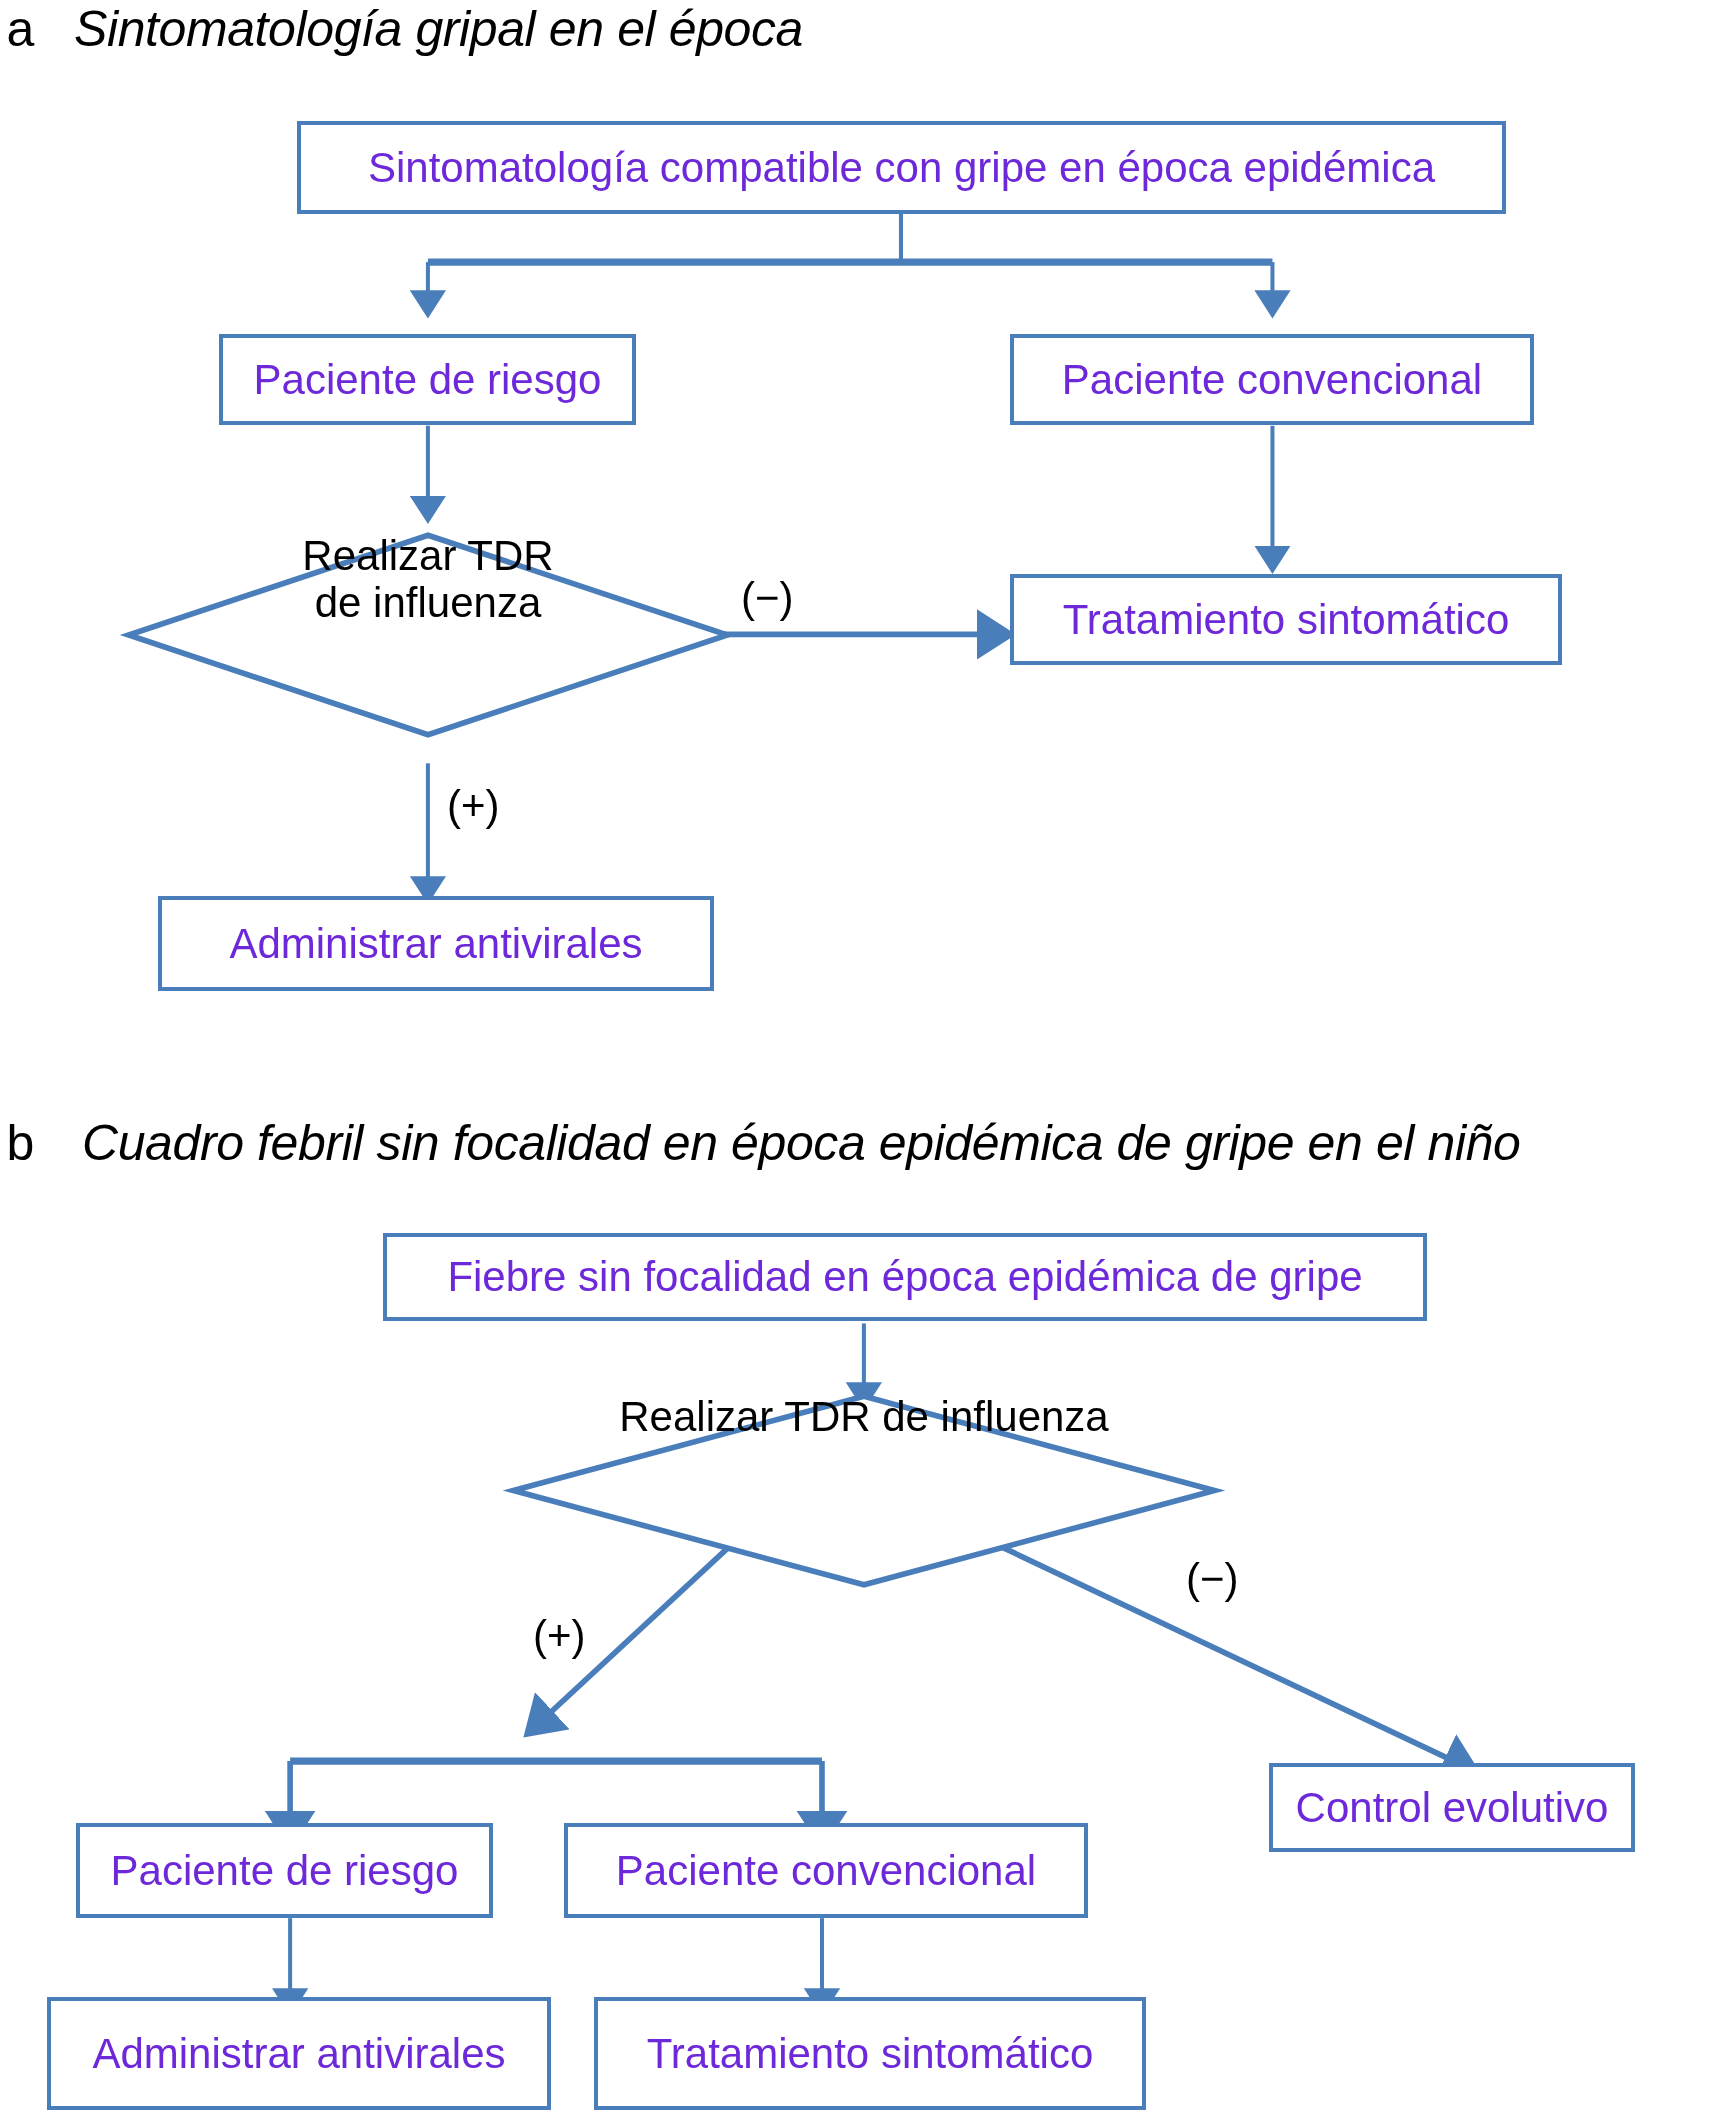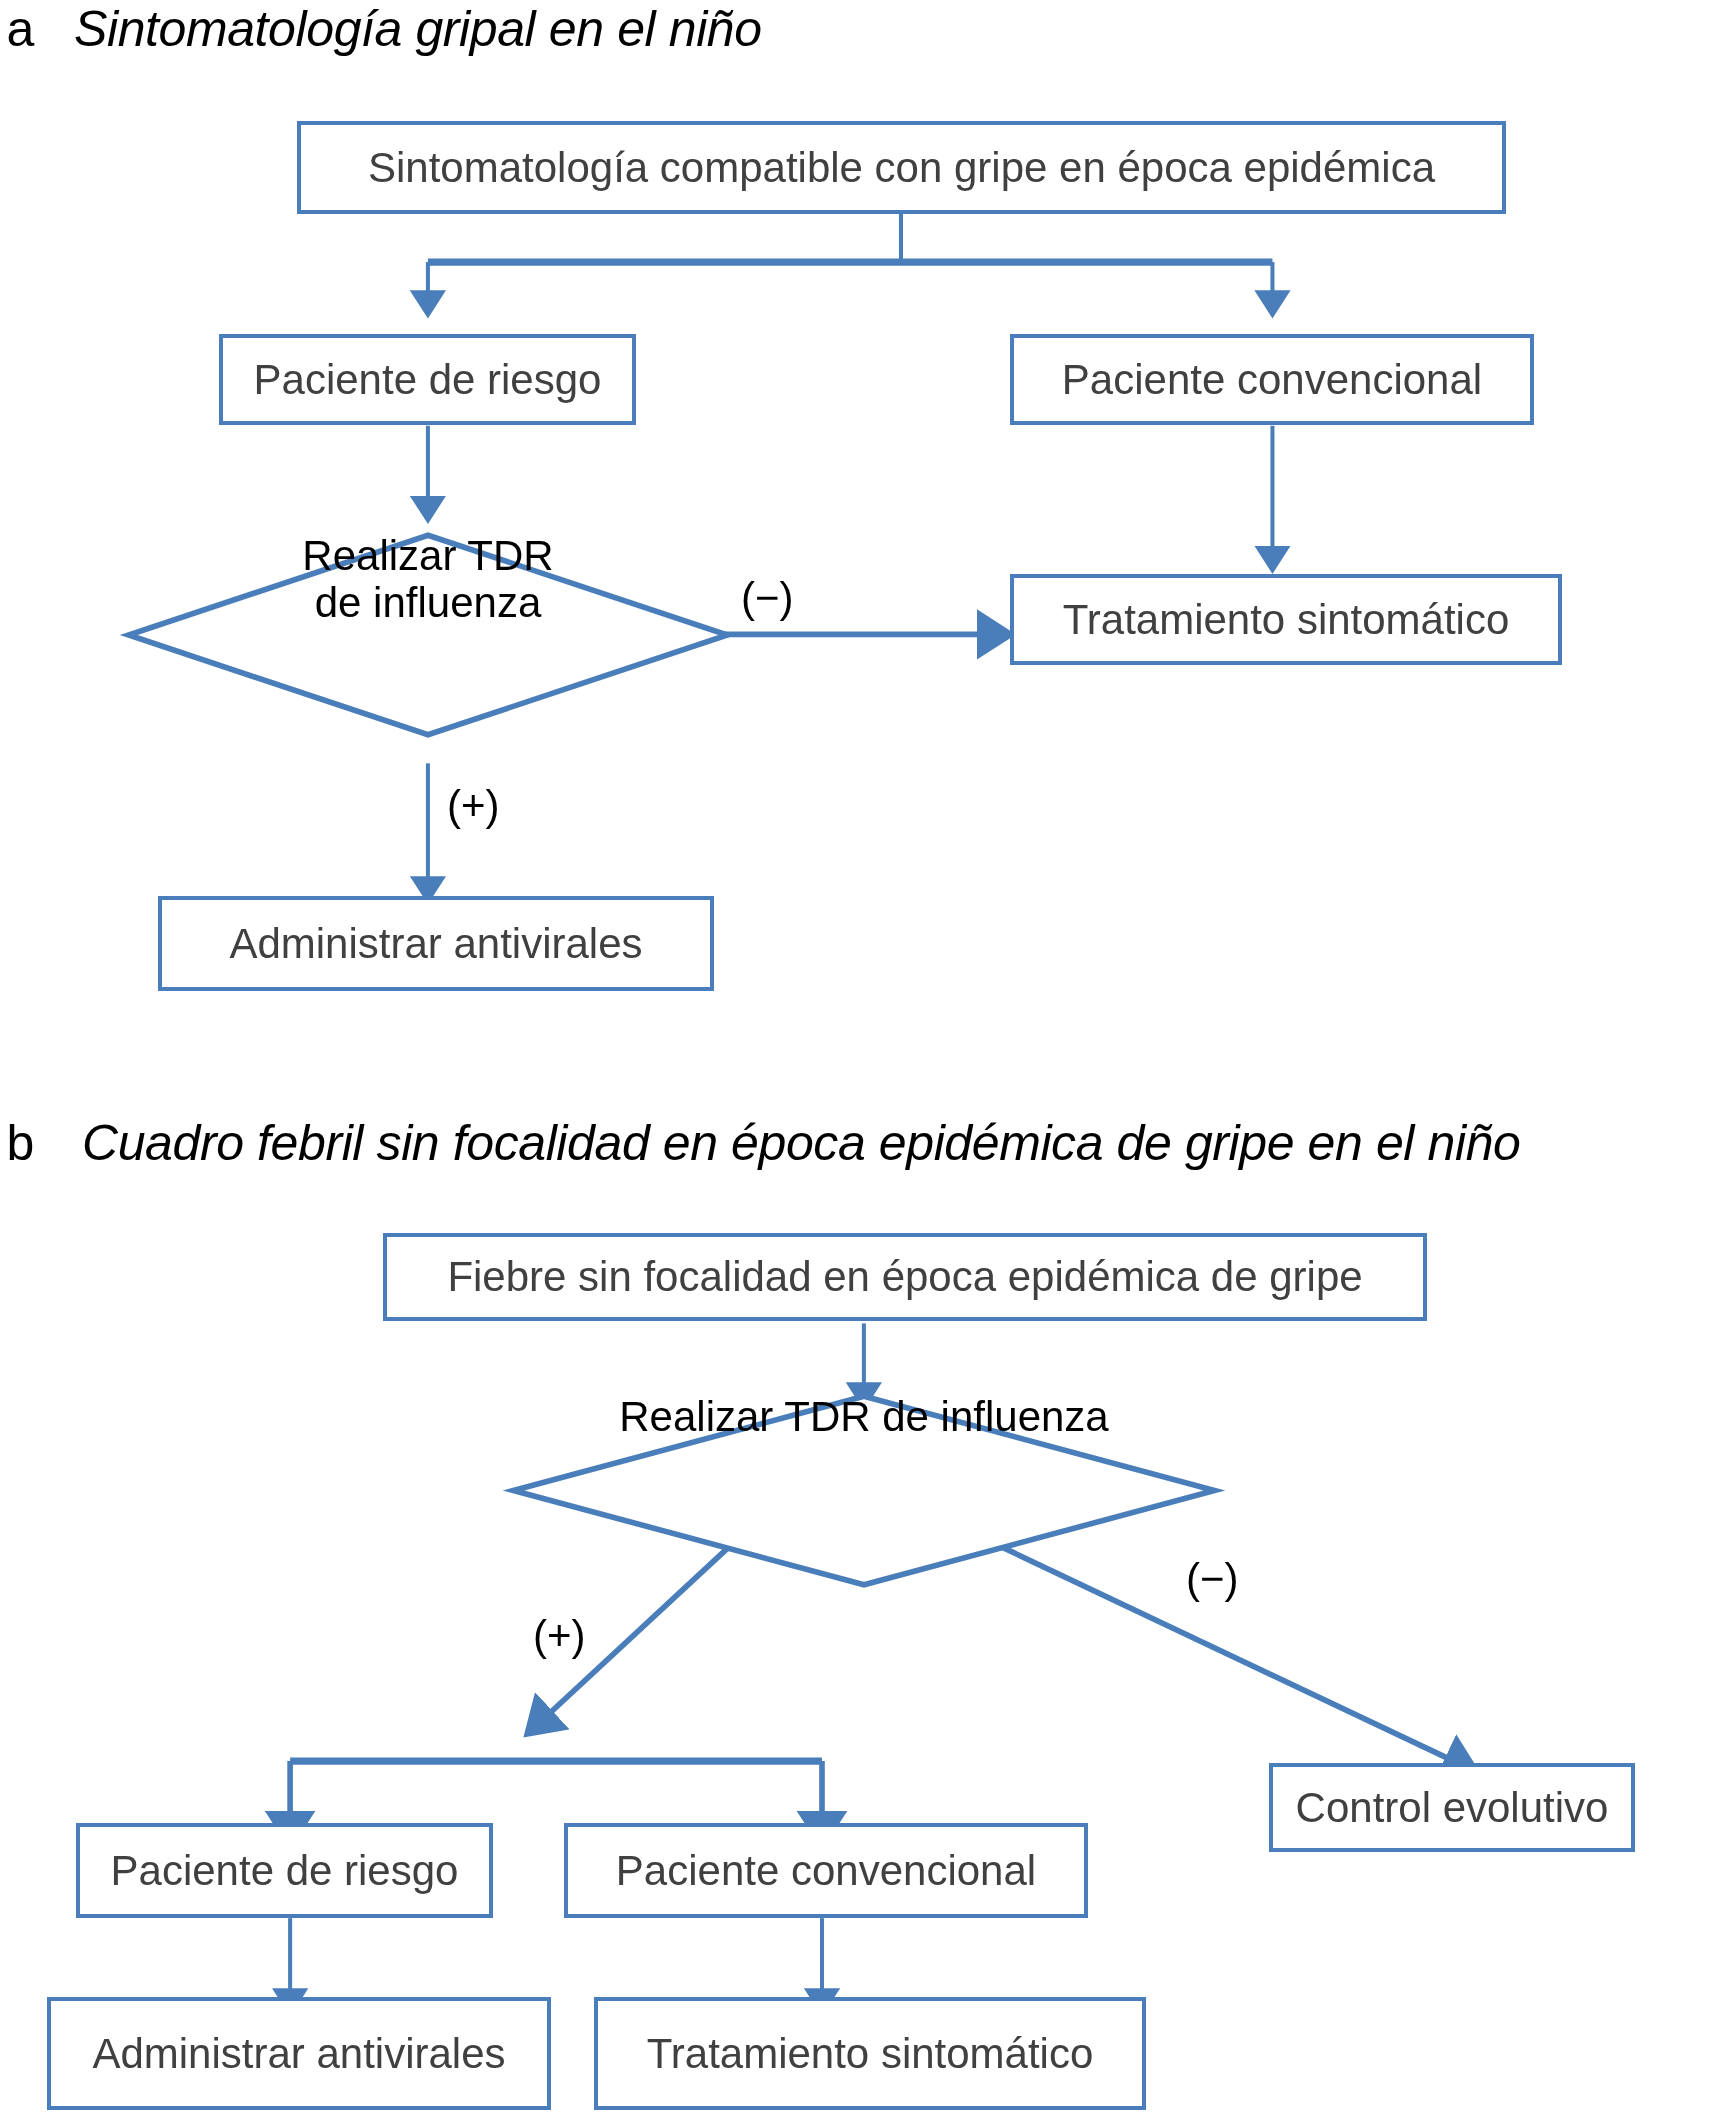--- a/index.html
+++ b/index.html
@@ -34,21 +34,21 @@
     font-size: 50px;
   }
   .node {
     position: absolute;
     box-sizing: border-box;
     border: 4px solid #4a7ebb;
     background: #ffffff;
     display: flex;
     align-items: center;
     justify-content: center;
-    color: #404040;
+    color: #6d28d9;
     font-size: 42px;
     line-height: 1.12;
     text-align: center;
     padding: 0 11.3px;
     white-space: nowrap;
   }
   .diamond-wrap {
     position: absolute;
     display: flex;
     align-items: flex-start;
@@ -83,21 +83,21 @@
     height: 2119px;
     pointer-events: none;
   }
 </style>
 </head>
 <body>
 
 <div id="page">
 
   <span class="panel-letter" style="left:6.4px; top:0px;">a</span>
-  <span class="panel-title" style="left:74px; top:0px;">Sintomatología gripal en el niño</span>
+  <span class="panel-title" style="left:74px; top:0px;">Sintomatología gripal en el época</span>
 
   <svg class="links" viewBox="0 0 2148 2629" width="1731" height="2119">
     <defs>
       <marker id="arrA" markerWidth="9" markerHeight="9" refX="2.6" refY="4.5" orient="auto">
         <path d="M0,0 L7,4.5 L0,9 z" fill="#4a7ebb"></path>
       </marker>
       <marker id="arrB" markerWidth="9" markerHeight="9" refX="2.6" refY="4.5" orient="auto">
         <path d="M0,0 L7,4.5 L0,9 z" fill="#4a7ebb"></path>
       </marker>
     </defs>

